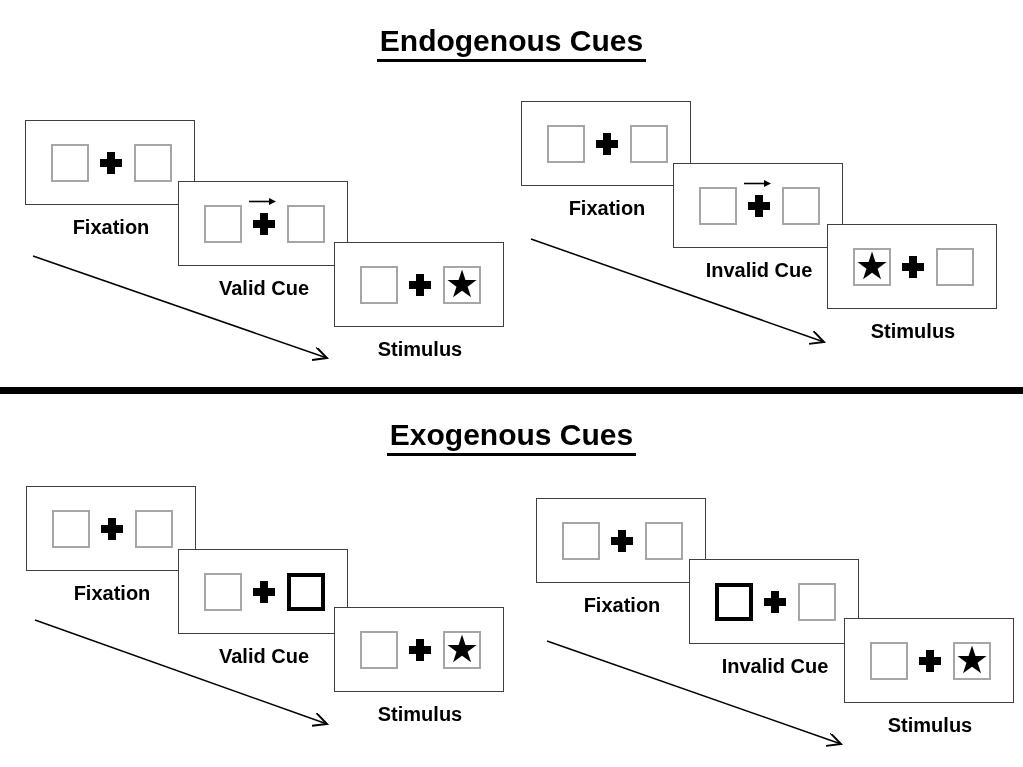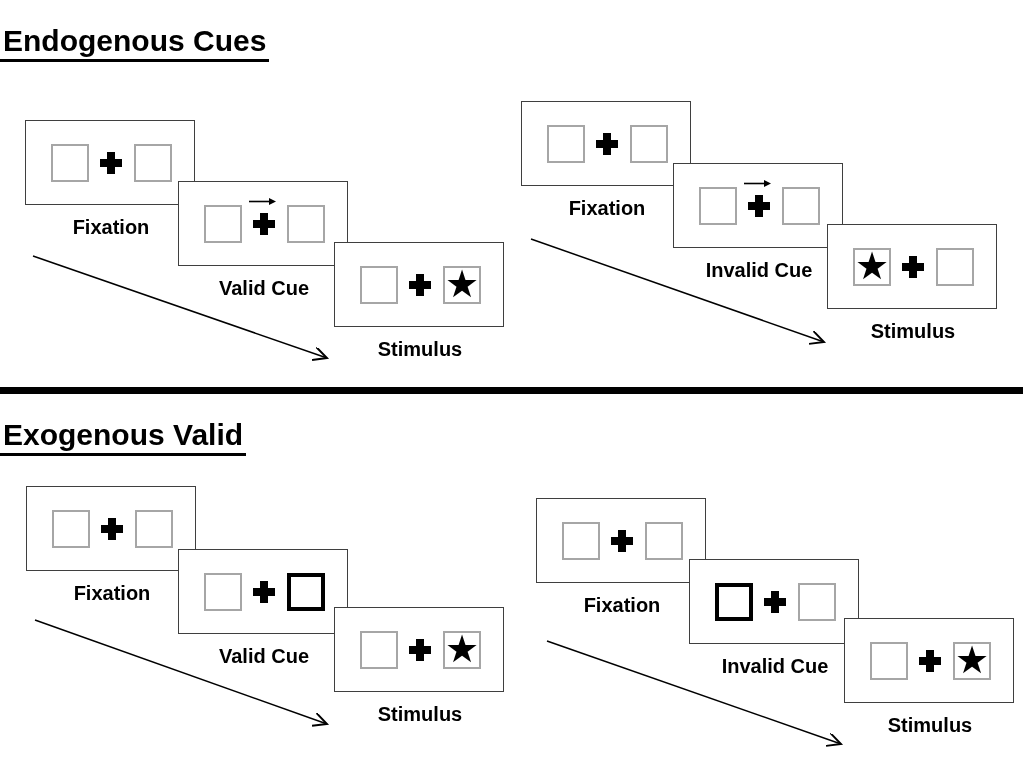--- a/index.html
+++ b/index.html
@@ -1,20 +1,20 @@
 <!DOCTYPE html>
 <html><head>
 <meta charset="utf-8">
 <style>
   html,body{margin:0;padding:0;}
   body{
     width:1023px;height:767px;background:#ffffff;position:relative;overflow:hidden;
     font-family:"Liberation Sans","DejaVu Sans",sans-serif;color:#000;
   }
-  .title-row{position:absolute;left:0;width:100%;}
+  .title-row{position:absolute;left:0;width:100%;text-align:center;}
   .title{
     display:inline-block;font-size:30px;font-weight:bold;letter-spacing:0px;
     border-bottom:3px solid #000;padding:0 3px 2px 3px;line-height:1.1;
   }
   .divider{position:absolute;left:0;width:100%;height:7px;background:#000;}
   .panel{
     position:absolute;width:170px;height:85px;background:#ffffff;
     border:1px solid #3f3f3f;box-sizing:border-box;
   }
   .sq{
@@ -89,21 +89,21 @@
     <span class="star">★</span>
   </div>
   <div class="plus"></div>
   <div class="sq sq-r"></div>
   <div class="plabel">Stimulus</div>
 </div>
 
 <div class="divider" style="top:387px"></div>
 
 <div class="title-row" style="top:418px">
-  <span class="title">Exogenous Valid</span>
+  <span class="title">Exogenous Cues</span>
 </div>
 
 <div class="panel" style="left:26px;top:486px;z-index:1">
   <div class="sq sq-l"></div>
   <div class="plus"></div>
   <div class="sq sq-r"></div>
   <div class="plabel">Fixation</div>
 </div>
 <div class="panel" style="left:178px;top:549px;z-index:2">
   <div class="sq sq-l"></div>

